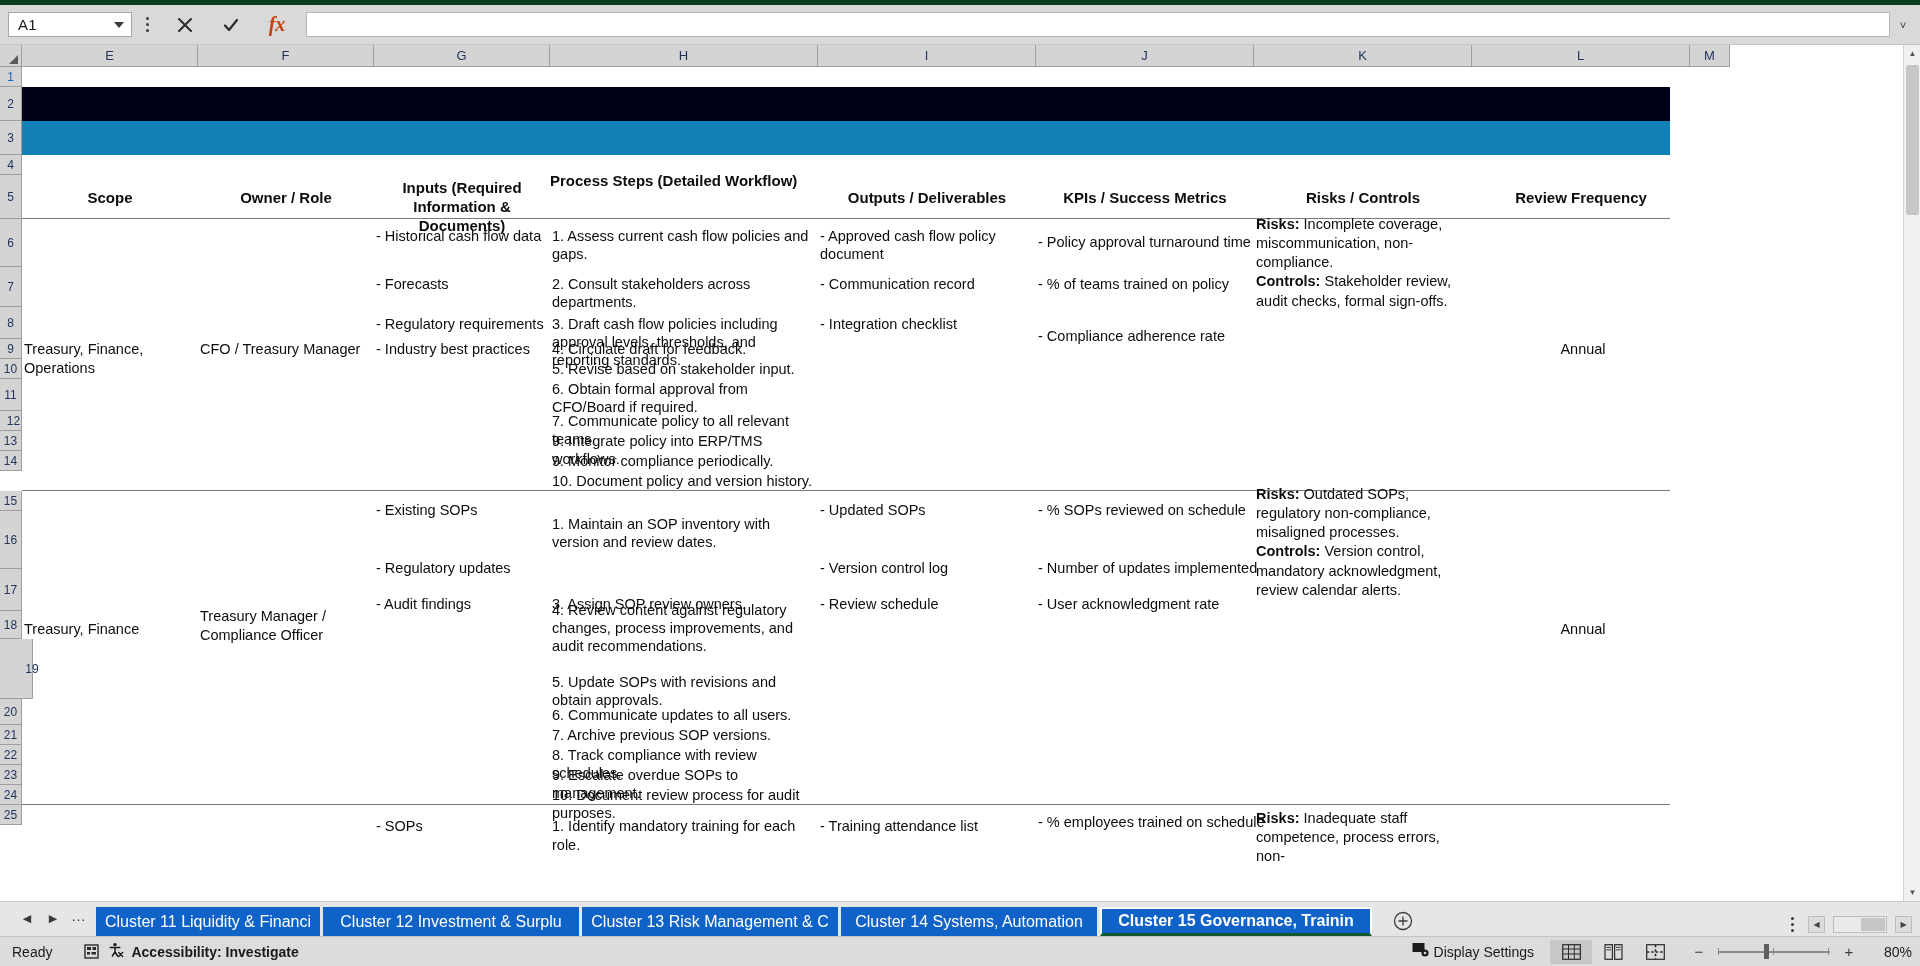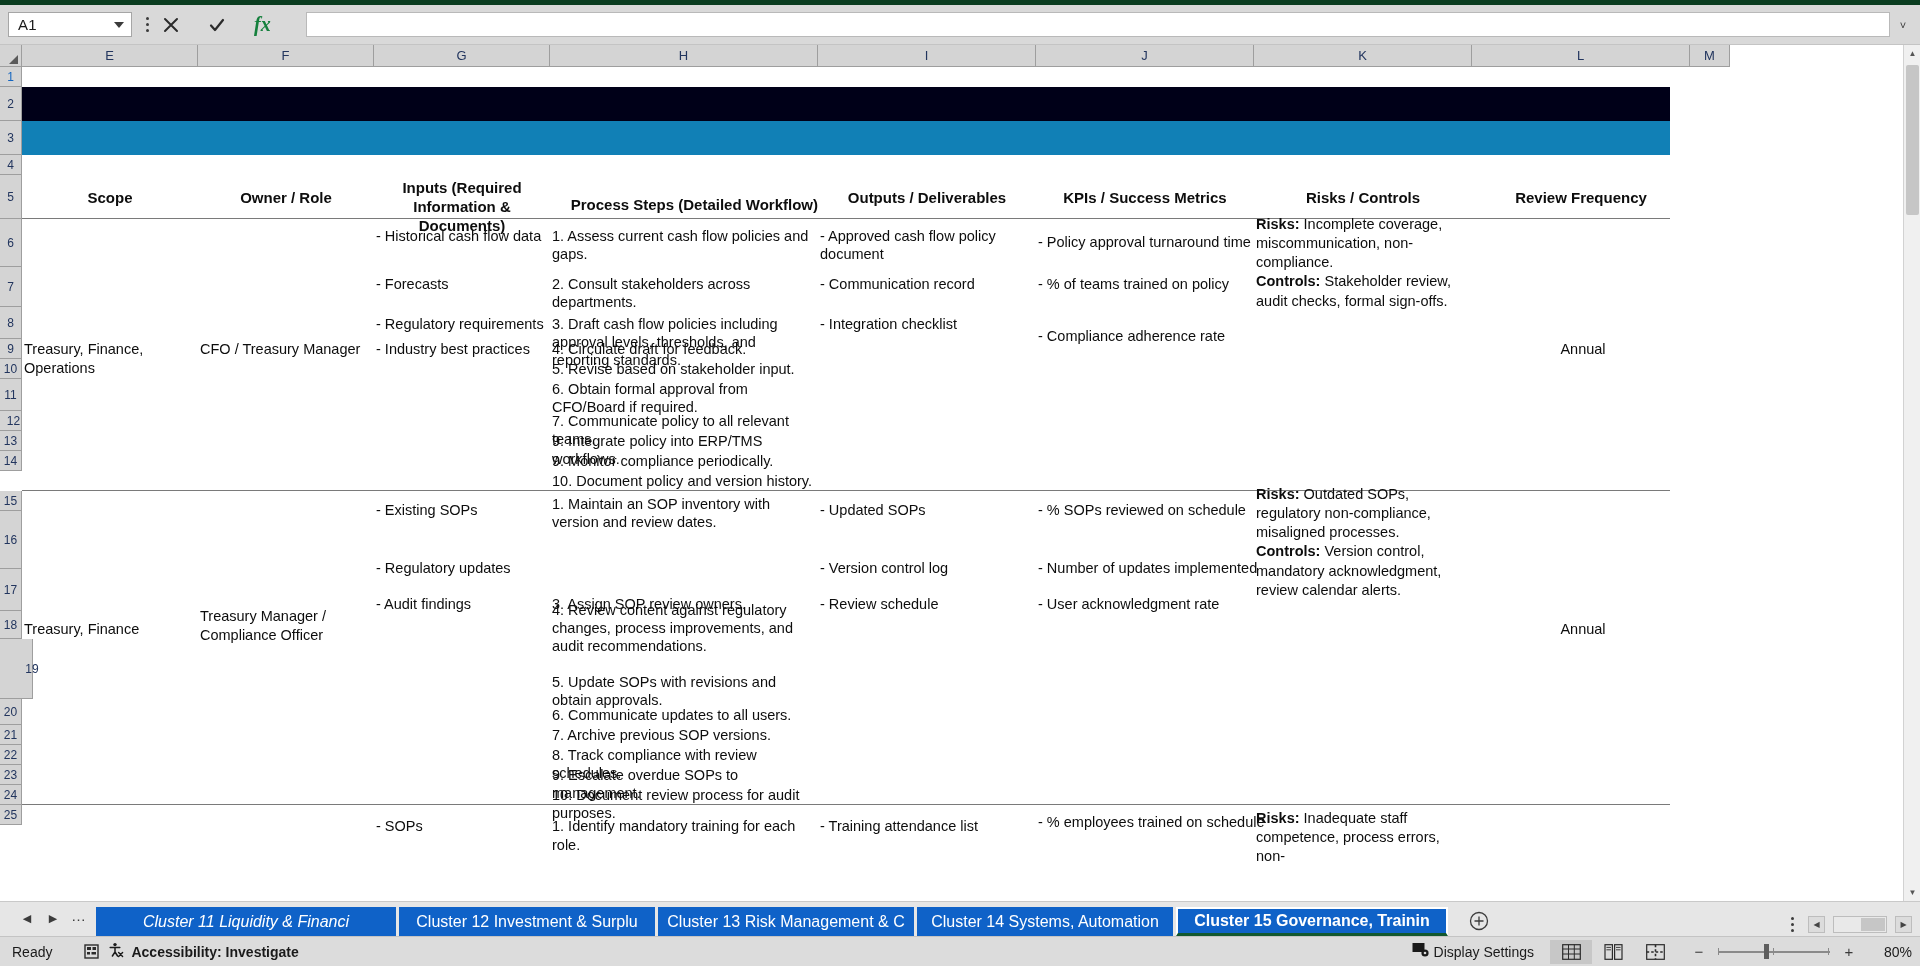--- a/index.html
+++ b/index.html
@@ -42,22 +42,22 @@
     margin-right: 3px;
   }
   .kebab {
     width: 26px; height: 28px;
     display: flex; flex-direction: column; align-items: center; justify-content: center;
     gap: 3px; margin-left: 2px; margin-right: 2px;
   }
   .kebab i { width: 3px; height: 3px; background: #3b3b3b; border-radius: 50%; display:block; }
   .fbtn {
     width: 46px; height: 28px;
-    display: flex; align-items: center; justify-content: flex-start;
-    font-size: 19px; color: #15803d;
+    display: flex; align-items: center; justify-content: center;
+    font-size: 19px; color: #c2410c;
     background: #d9d9d9;
   }
   .fbtn svg { display: block; }
   .fx { font-style: italic; font-family: "Liberation Serif", serif; font-size: 20px; font-weight: 600; }
   .formula-input {
     flex: 1; height: 25px; margin-left: 6px; margin-right: 2px;
     background: #ffffff; border: 1px solid #b9b9b9;
     font-size: 14px; padding: 0 6px; color: #1a1a1a;
     display: flex; align-items: center;
   }
@@ -284,21 +284,21 @@
           <div class="rh" style="height: 20px;">24</div>
           <div class="rh" style="height: 20px;">25</div>
         </div>
 
       <div class="sheet" id="sheet">
           <div class="bandrow" style="top: 20px; height: 34px; width: 1648px; background: rgb(0, 0, 24);"></div>
           <div class="bandrow" style="top: 54px; height: 34px; width: 1648px; background: rgb(17, 128, 182);"></div>
           <div class="cell hdr" style="left: 0px; top: 121px; width: 176px; text-align: center;">Scope</div>
           <div class="cell hdr" style="left: 176px; top: 121px; width: 176px; text-align: center;">Owner / Role</div>
           <div class="cell hdr" style="left: 352px; top: 112px; width: 176px; text-align: center; line-height: 1.25;">Inputs (Required Information &amp; Documents)</div>
-          <div class="cell hdr" style="left: 528px; top: 128px; width: 268px; text-align: right;">Process Steps (Detailed Workflow)</div>
+          <div class="cell hdr" style="left: 528px; top: 104px; width: 268px; text-align: left;">Process Steps (Detailed Workflow)</div>
           <div class="cell hdr" style="left: 796px; top: 121px; width: 218px; text-align: center;">Outputs / Deliverables</div>
           <div class="cell hdr" style="left: 1014px; top: 121px; width: 218px; text-align: center;">KPIs / Success Metrics</div>
           <div class="cell hdr" style="left: 1232px; top: 121px; width: 218px; text-align: center;">Risks / Controls</div>
           <div class="cell hdr" style="left: 1450px; top: 121px; width: 218px; text-align: center;">Review Frequency</div>
           <div class="hline" style="top: 151px; width: 1648px;"></div>
           <div class="cell" style="left: 2px; top: 273px; width: 176px;">Treasury, Finance, Operations</div>
           <div class="cell" style="left: 178px; top: 273px; width: 176px;">CFO / Treasury Manager</div>
           <div class="cell" style="left: 354px; top: 160px; width: 176px;">- Historical cash flow data</div>
           <div class="cell" style="left: 354px; top: 208px; width: 176px;">- Forecasts</div>
           <div class="cell" style="left: 354px; top: 248px; width: 176px;">- Regulatory requirements</div>
@@ -320,21 +320,21 @@
           <div class="cell" style="left: 1016px; top: 208px; width: 228px;">- % of teams trained on policy</div>
           <div class="cell" style="left: 1016px; top: 232px; width: 228px; margin-top: 28px;">- Compliance adherence rate</div>
           <div class="cell" style="left: 1234px; top: 148px; width: 212px; line-height: 1.32;"><b>Risks:</b> Incomplete coverage, miscommunication, non-compliance.<br><b>Controls:</b> Stakeholder review, audit checks, formal sign-offs.</div>
           <div class="cell" style="left: 1452px; top: 273px; width: 218px; text-align: center;">Annual</div>
           <div class="hline" style="top: 423px; width: 1648px;"></div>
           <div class="cell" style="left: 2px; top: 553px; width: 176px;">Treasury, Finance</div>
           <div class="cell" style="left: 178px; top: 540px; width: 168px; line-height: 1.3;">Treasury Manager / Compliance Officer</div>
           <div class="cell" style="left: 354px; top: 434px; width: 176px;">- Existing SOPs</div>
           <div class="cell" style="left: 354px; top: 492px; width: 176px;">- Regulatory updates</div>
           <div class="cell" style="left: 354px; top: 528px; width: 176px;">- Audit findings</div>
-          <div class="cell" style="left: 530px; top: 428px; width: 262px; line-height: 1.25;">1. Maintain an SOP inventory with version and review dates.</div>
+          <div class="cell" style="left: 530px; top: 448px; width: 262px; line-height: 1.25;">1. Maintain an SOP inventory with version and review dates.</div>
           <div class="cell" style="left: 530px; top: 528px; width: 262px; line-height: 1.25;">3. Assign SOP review owners.</div>
           <div class="cell" style="left: 530px; top: 534px; width: 262px; line-height: 1.25;">4. Review content against regulatory changes, process improvements, and audit recommendations.</div>
           <div class="cell" style="left: 530px; top: 606px; width: 262px; line-height: 1.25;">5. Update SOPs with revisions and obtain approvals.</div>
           <div class="cell" style="left: 530px; top: 639px; width: 262px; line-height: 1.25;">6. Communicate updates to all users.</div>
           <div class="cell" style="left: 530px; top: 659px; width: 262px; line-height: 1.25;">7. Archive previous SOP versions.</div>
           <div class="cell" style="left: 530px; top: 679px; width: 262px; line-height: 1.25;">8. Track compliance with review schedules.</div>
           <div class="cell" style="left: 530px; top: 699px; width: 262px; line-height: 1.25;">9. Escalate overdue SOPs to management.</div>
           <div class="cell" style="left: 530px; top: 719px; width: 262px; line-height: 1.25;">10. Document review process for audit purposes.</div>
           <div class="cell" style="left: 798px; top: 434px; width: 210px;">- Updated SOPs</div>
           <div class="cell" style="left: 798px; top: 492px; width: 210px;">- Version control log</div>
@@ -360,21 +360,21 @@
     </div>
   </div>
 
   <div class="tabbar">
     <div class="navbtns">
       <div class="navbtn">◀</div>
       <div class="navbtn">▶</div>
       <div class="navbtn dots">…</div>
     </div>
     <div class="tabs" id="tabs">
-        <div class="tab" style="width: 300px; font-style: italic;">
+        <div class="tab" style="width: 224px;">
           <span>Cluster 11  Liquidity &amp; Financi</span>
         </div>
         <div class="tab" style="width: 256px;">
           <span>Cluster 12  Investment &amp; Surplu</span>
         </div>
         <div class="tab" style="width: 256px;">
           <span>Cluster 13  Risk Management &amp; C</span>
         </div>
         <div class="tab" style="width: 256px;">
           <span>Cluster 14  Systems, Automation</span>

